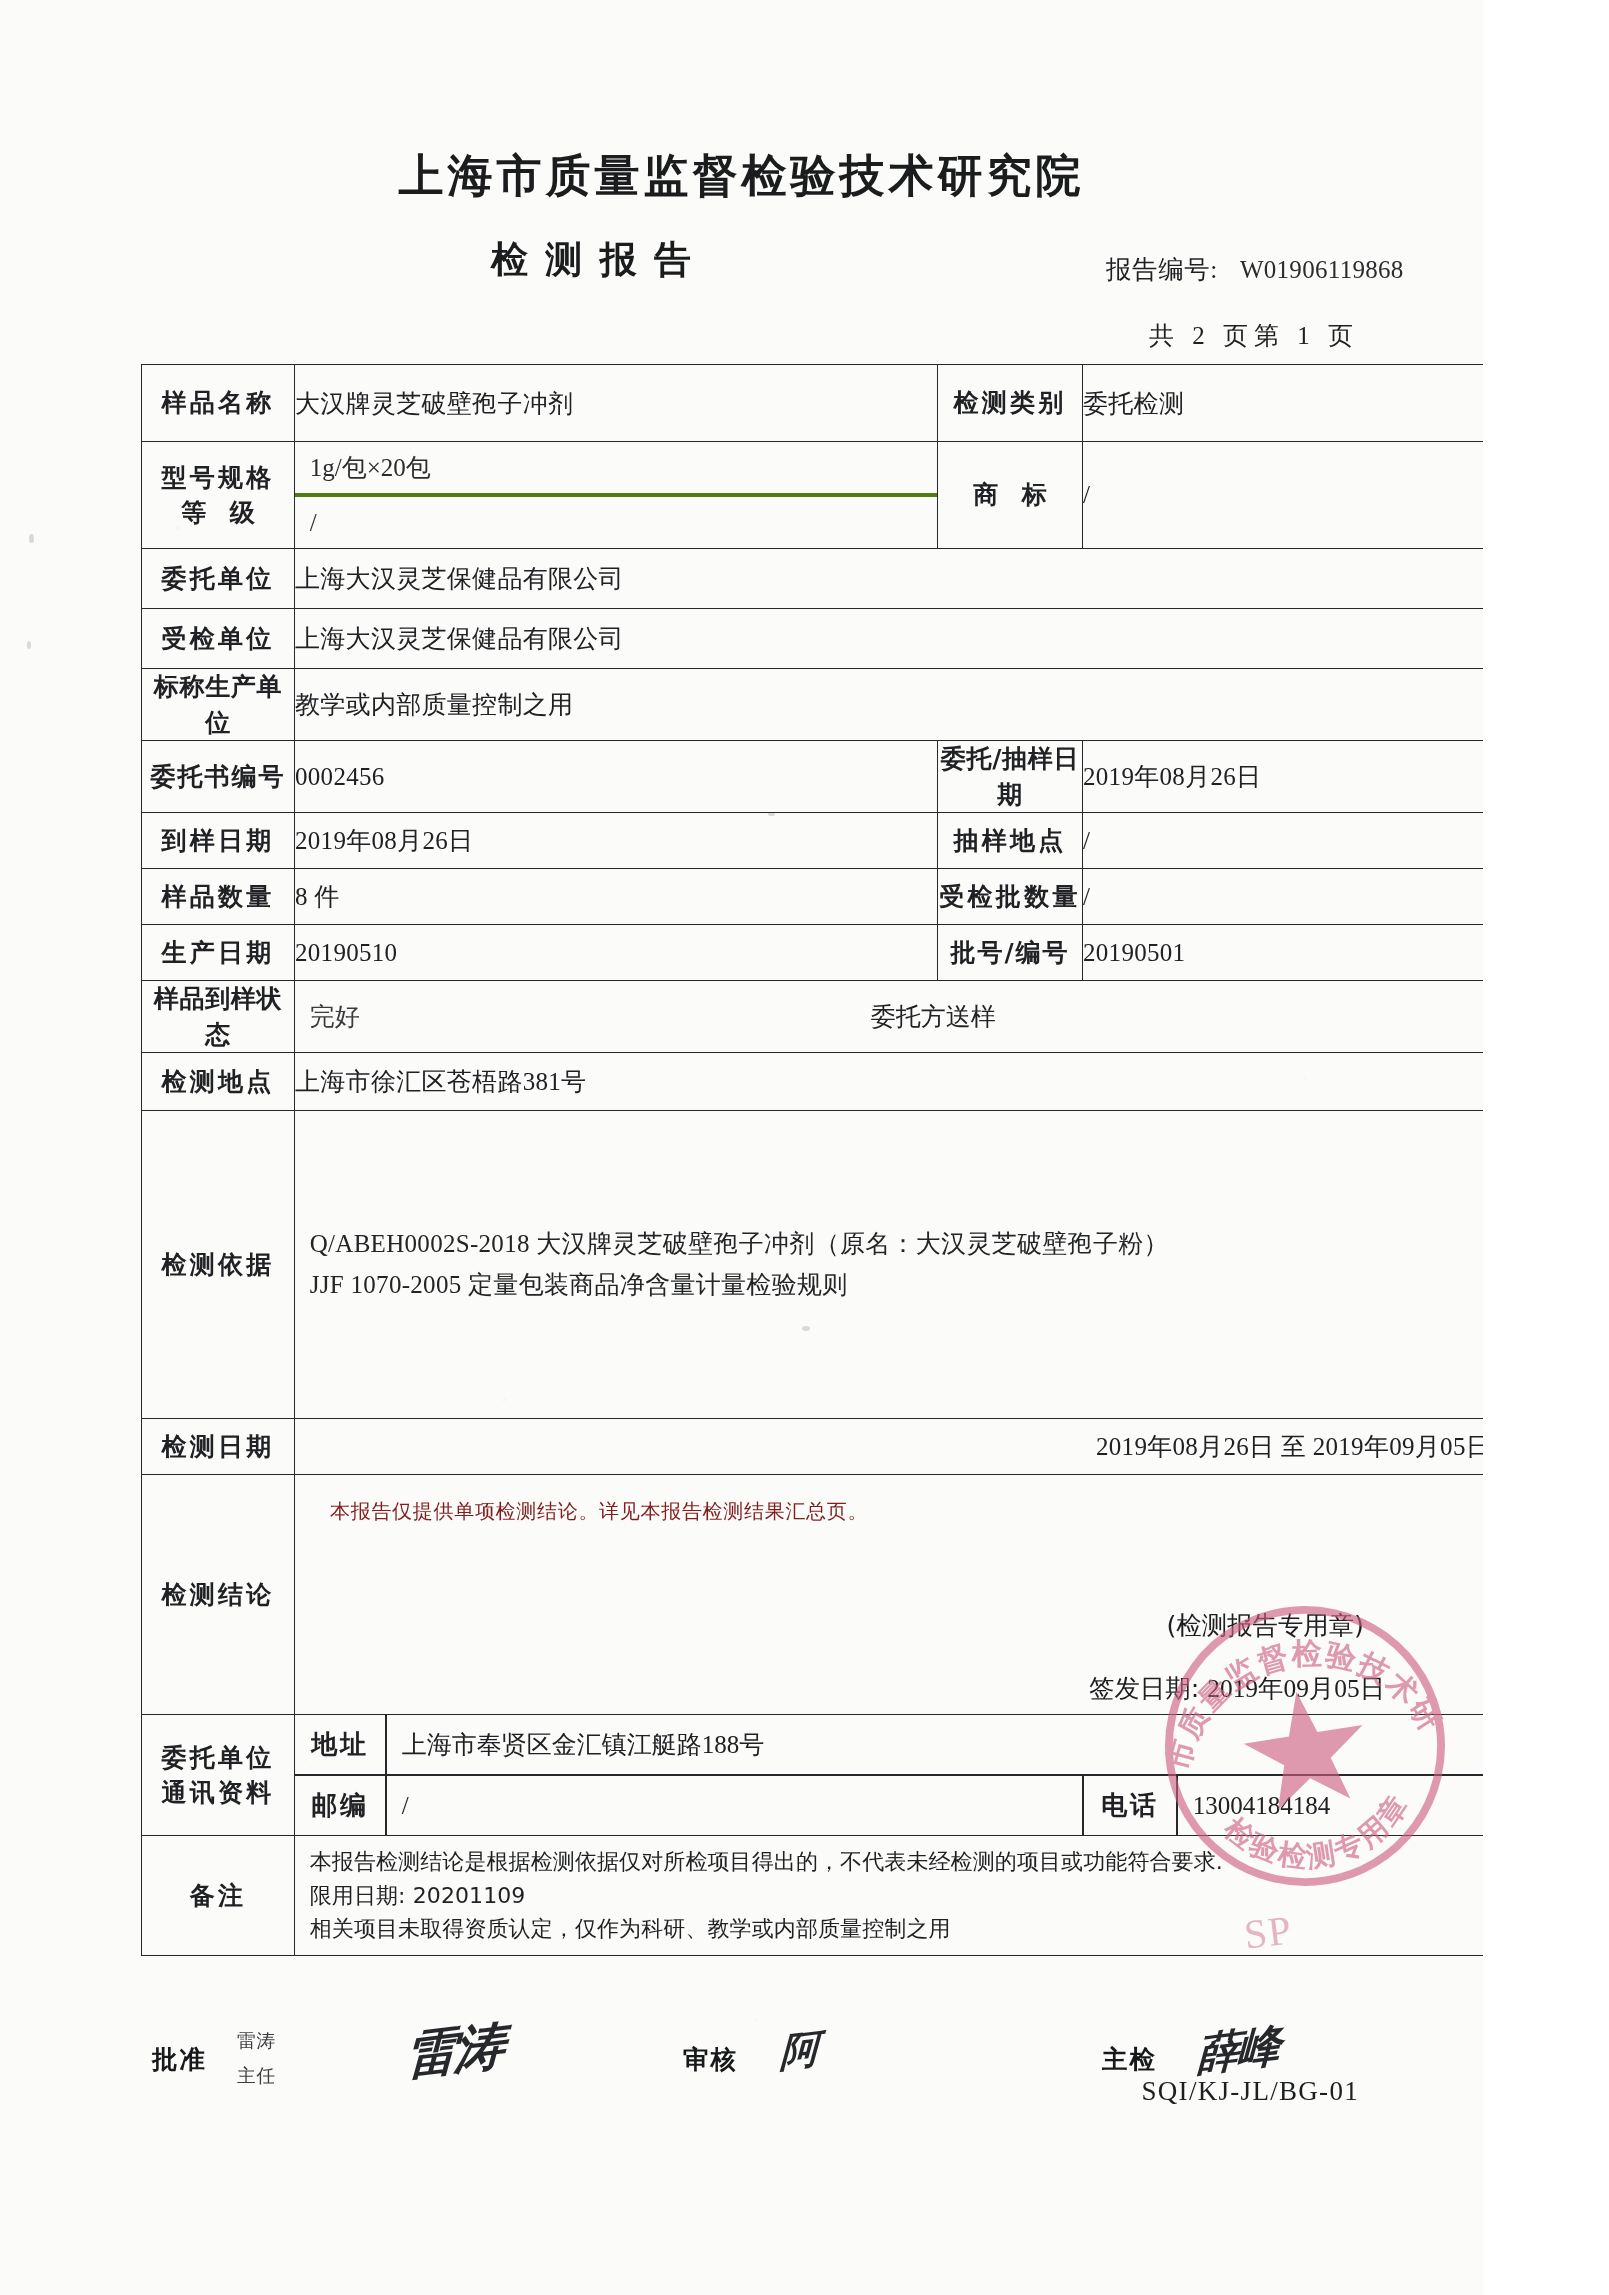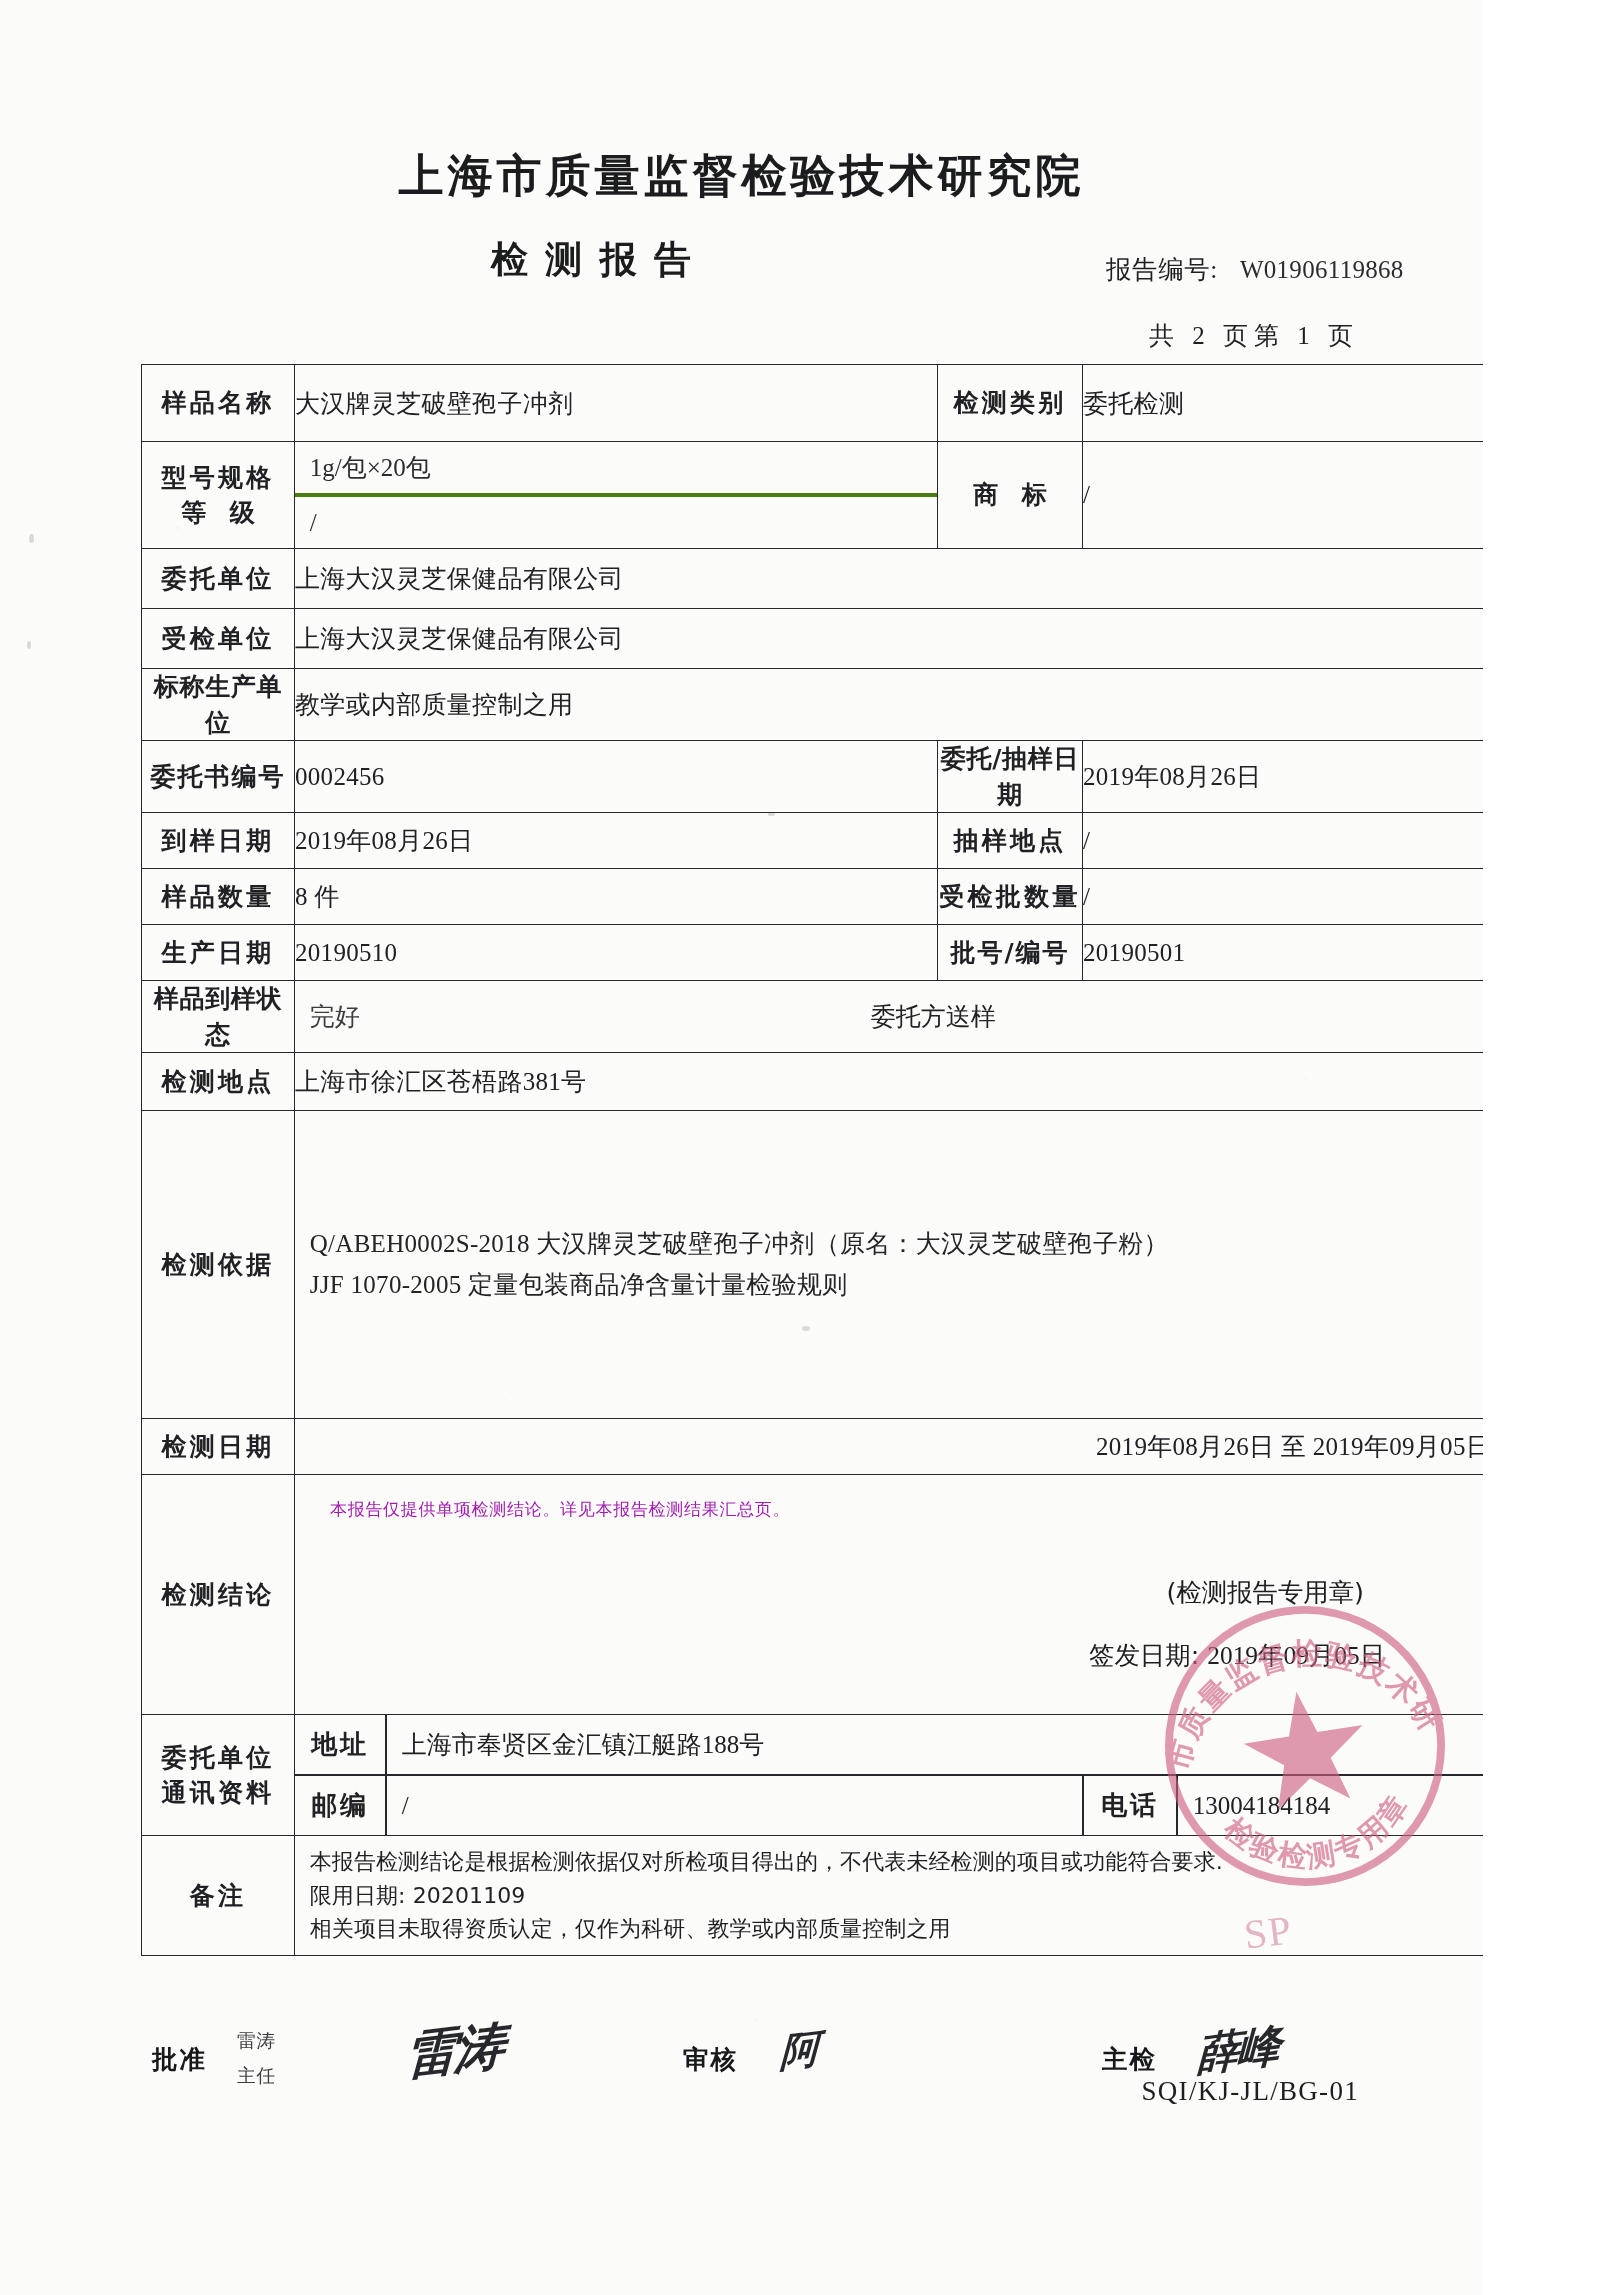--- a/index.html
+++ b/index.html
@@ -132,27 +132,27 @@
     padding-left: 14.7px;
     line-height: 1.62;
     font-size: 25px;
     font-family: "Liberation Serif", serif;
     color: #232426;
     letter-spacing: 0.3px;
   }
   .concl-wrap { position: relative; height: 100%; padding: 0 27px 0 35px; }
   .concl-line1 {
     padding-top: 23px;
-    font-size: 17px;
+    font-size: 20px;
     font-family: Liberation Mono, monospace;
-    color: #a21caf;
+    color: #7f1d1d;
     letter-spacing: 0.7px;
   }
   .concl-stamp-label {
-    margin-top: 55px;
+    margin-top: 84px;
     text-align: right;
     padding-right: 100px;
     font-size: 25.4px;
     font-family: "DejaVu Sans", "Liberation Sans", sans-serif;
     color: #1d1e20;
   }
   .concl-issue {
     margin-top: 29px;
     text-align: right;
     padding-right: 79px;

